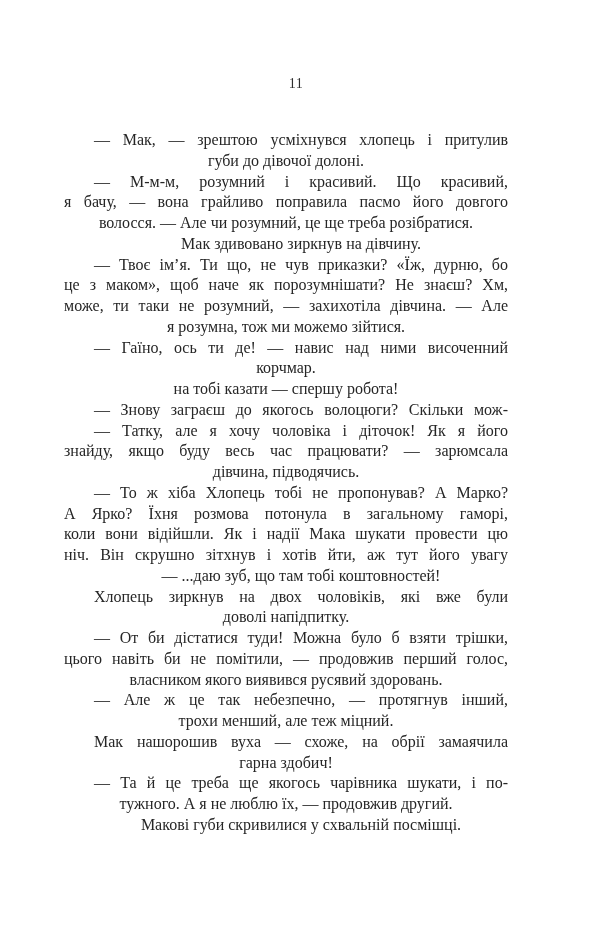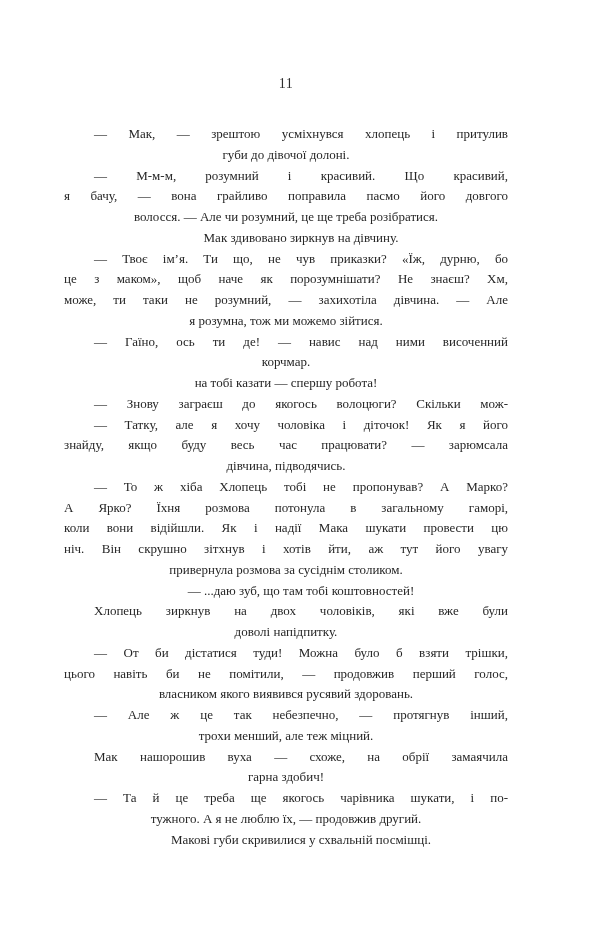--- a/index.html
+++ b/index.html
@@ -16,33 +16,33 @@
     position: relative;
     width: 600px;
     height: 931px;
     background: #ffffff;
     font-family: "Liberation Serif", "DejaVu Serif", serif;
     color: #262626;
   }
   .folio {
     position: absolute;
     top: 76px;
-    left: 64px;
+    left: 74px;
     width: 444px;
     text-align: center;
     font-size: 14px;
     letter-spacing: 0.5px;
     color: #2e2e2e;
   }
   .text-block {
     position: absolute;
-    top: 124px;
+    top: 130px;
     left: 64px;
     width: 444px;
-    font-size: 13px;
+    font-size: 16px;
     line-height: 20.75px;
   }
   .para {
     margin: 0;
     padding: 0;
   }
   .line {
     text-align: center;
     white-space: normal;
   }
@@ -89,21 +89,20 @@
       <div class="para">
         <div class="line first just">— Татку, але я хочу чоловіка і діточок! Як я його</div>
         <div class="line just">знайду, якщо буду весь час працювати? — зарюмсала</div>
         <div class="line">дівчина, підводячись.</div>
       </div>
       <div class="para">
         <div class="line first just">— То ж хіба Хлопець тобі не пропонував? А Марко?</div>
         <div class="line just">А Ярко? Їхня розмова потонула в загальному гаморі,</div>
         <div class="line just">коли вони відійшли. Як і надії Мака шукати провести цю</div>
         <div class="line just">ніч. Він скрушно зітхнув і хотів йти, аж тут його увагу</div>
-        <div class="line">привернула розмова за сусіднім столиком.</div>
       </div>
       <div class="para">
         <div class="line first">— ...даю зуб, що там тобі коштовностей!</div>
       </div>
       <div class="para">
         <div class="line first just">Хлопець зиркнув на двох чоловіків, які вже були</div>
         <div class="line">доволі напідпитку.</div>
       </div>
       <div class="para">
         <div class="line first just">— От би дістатися туди! Можна було б взяти трішки,</div>

